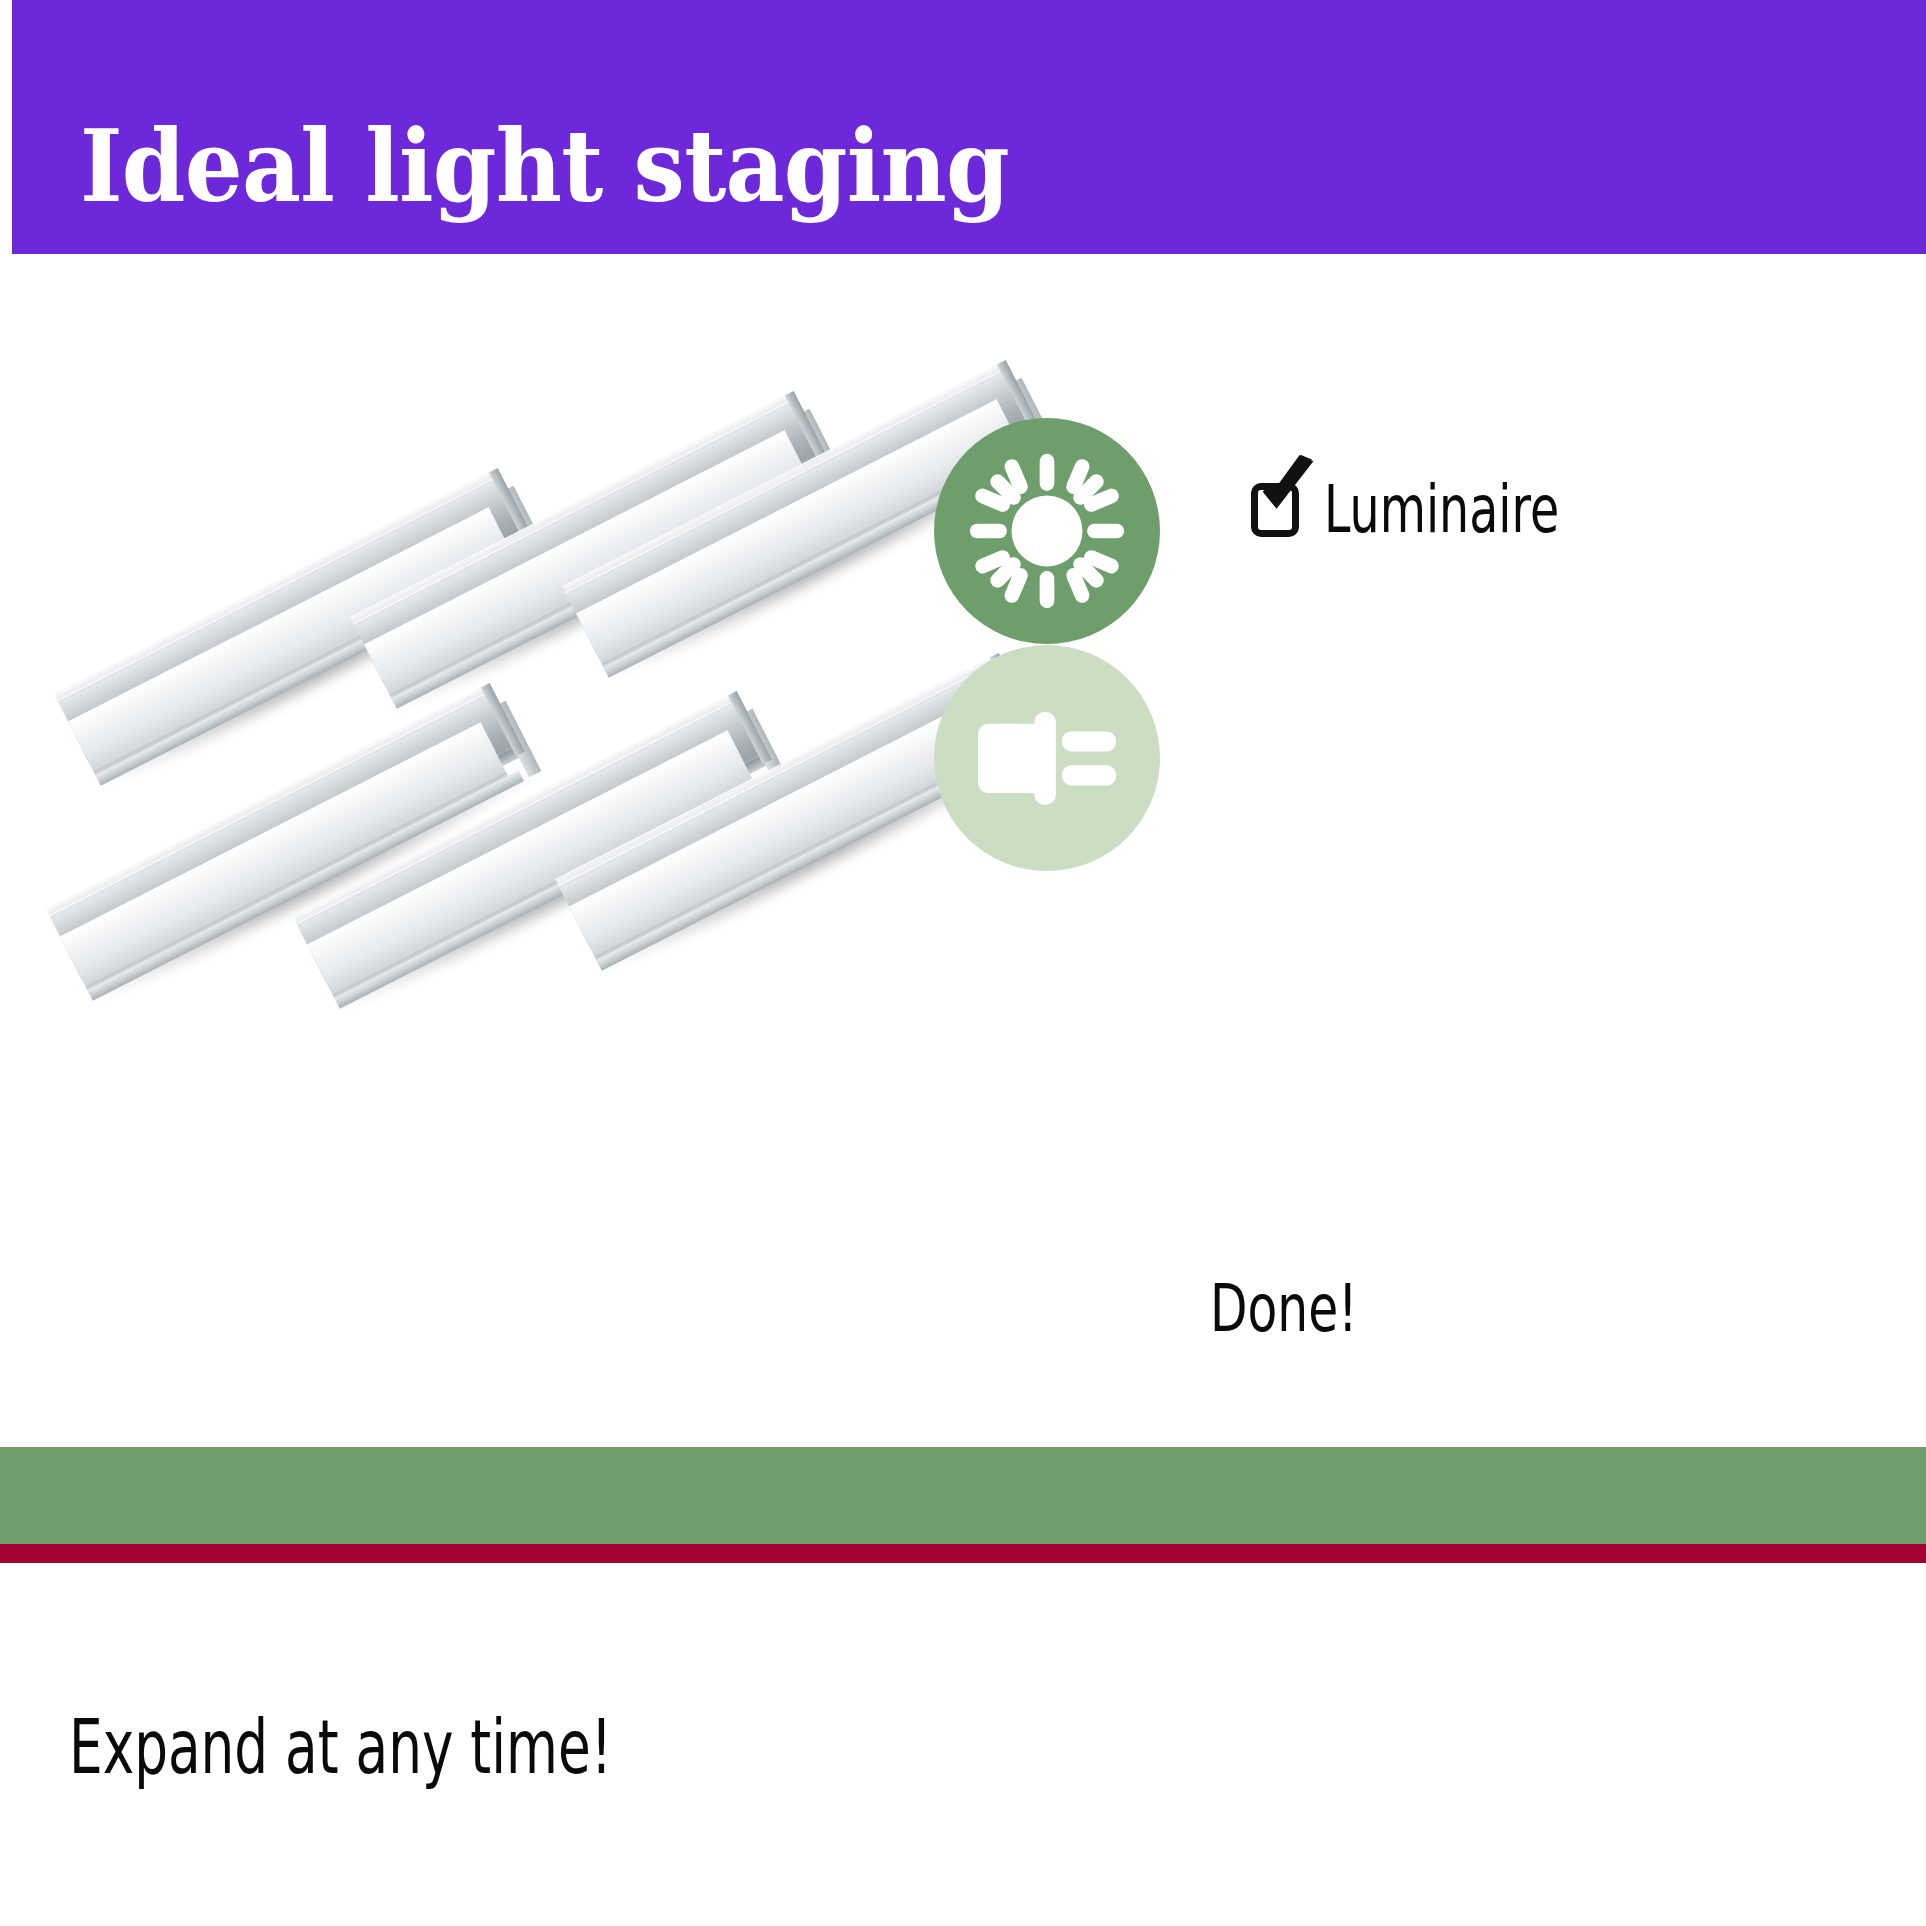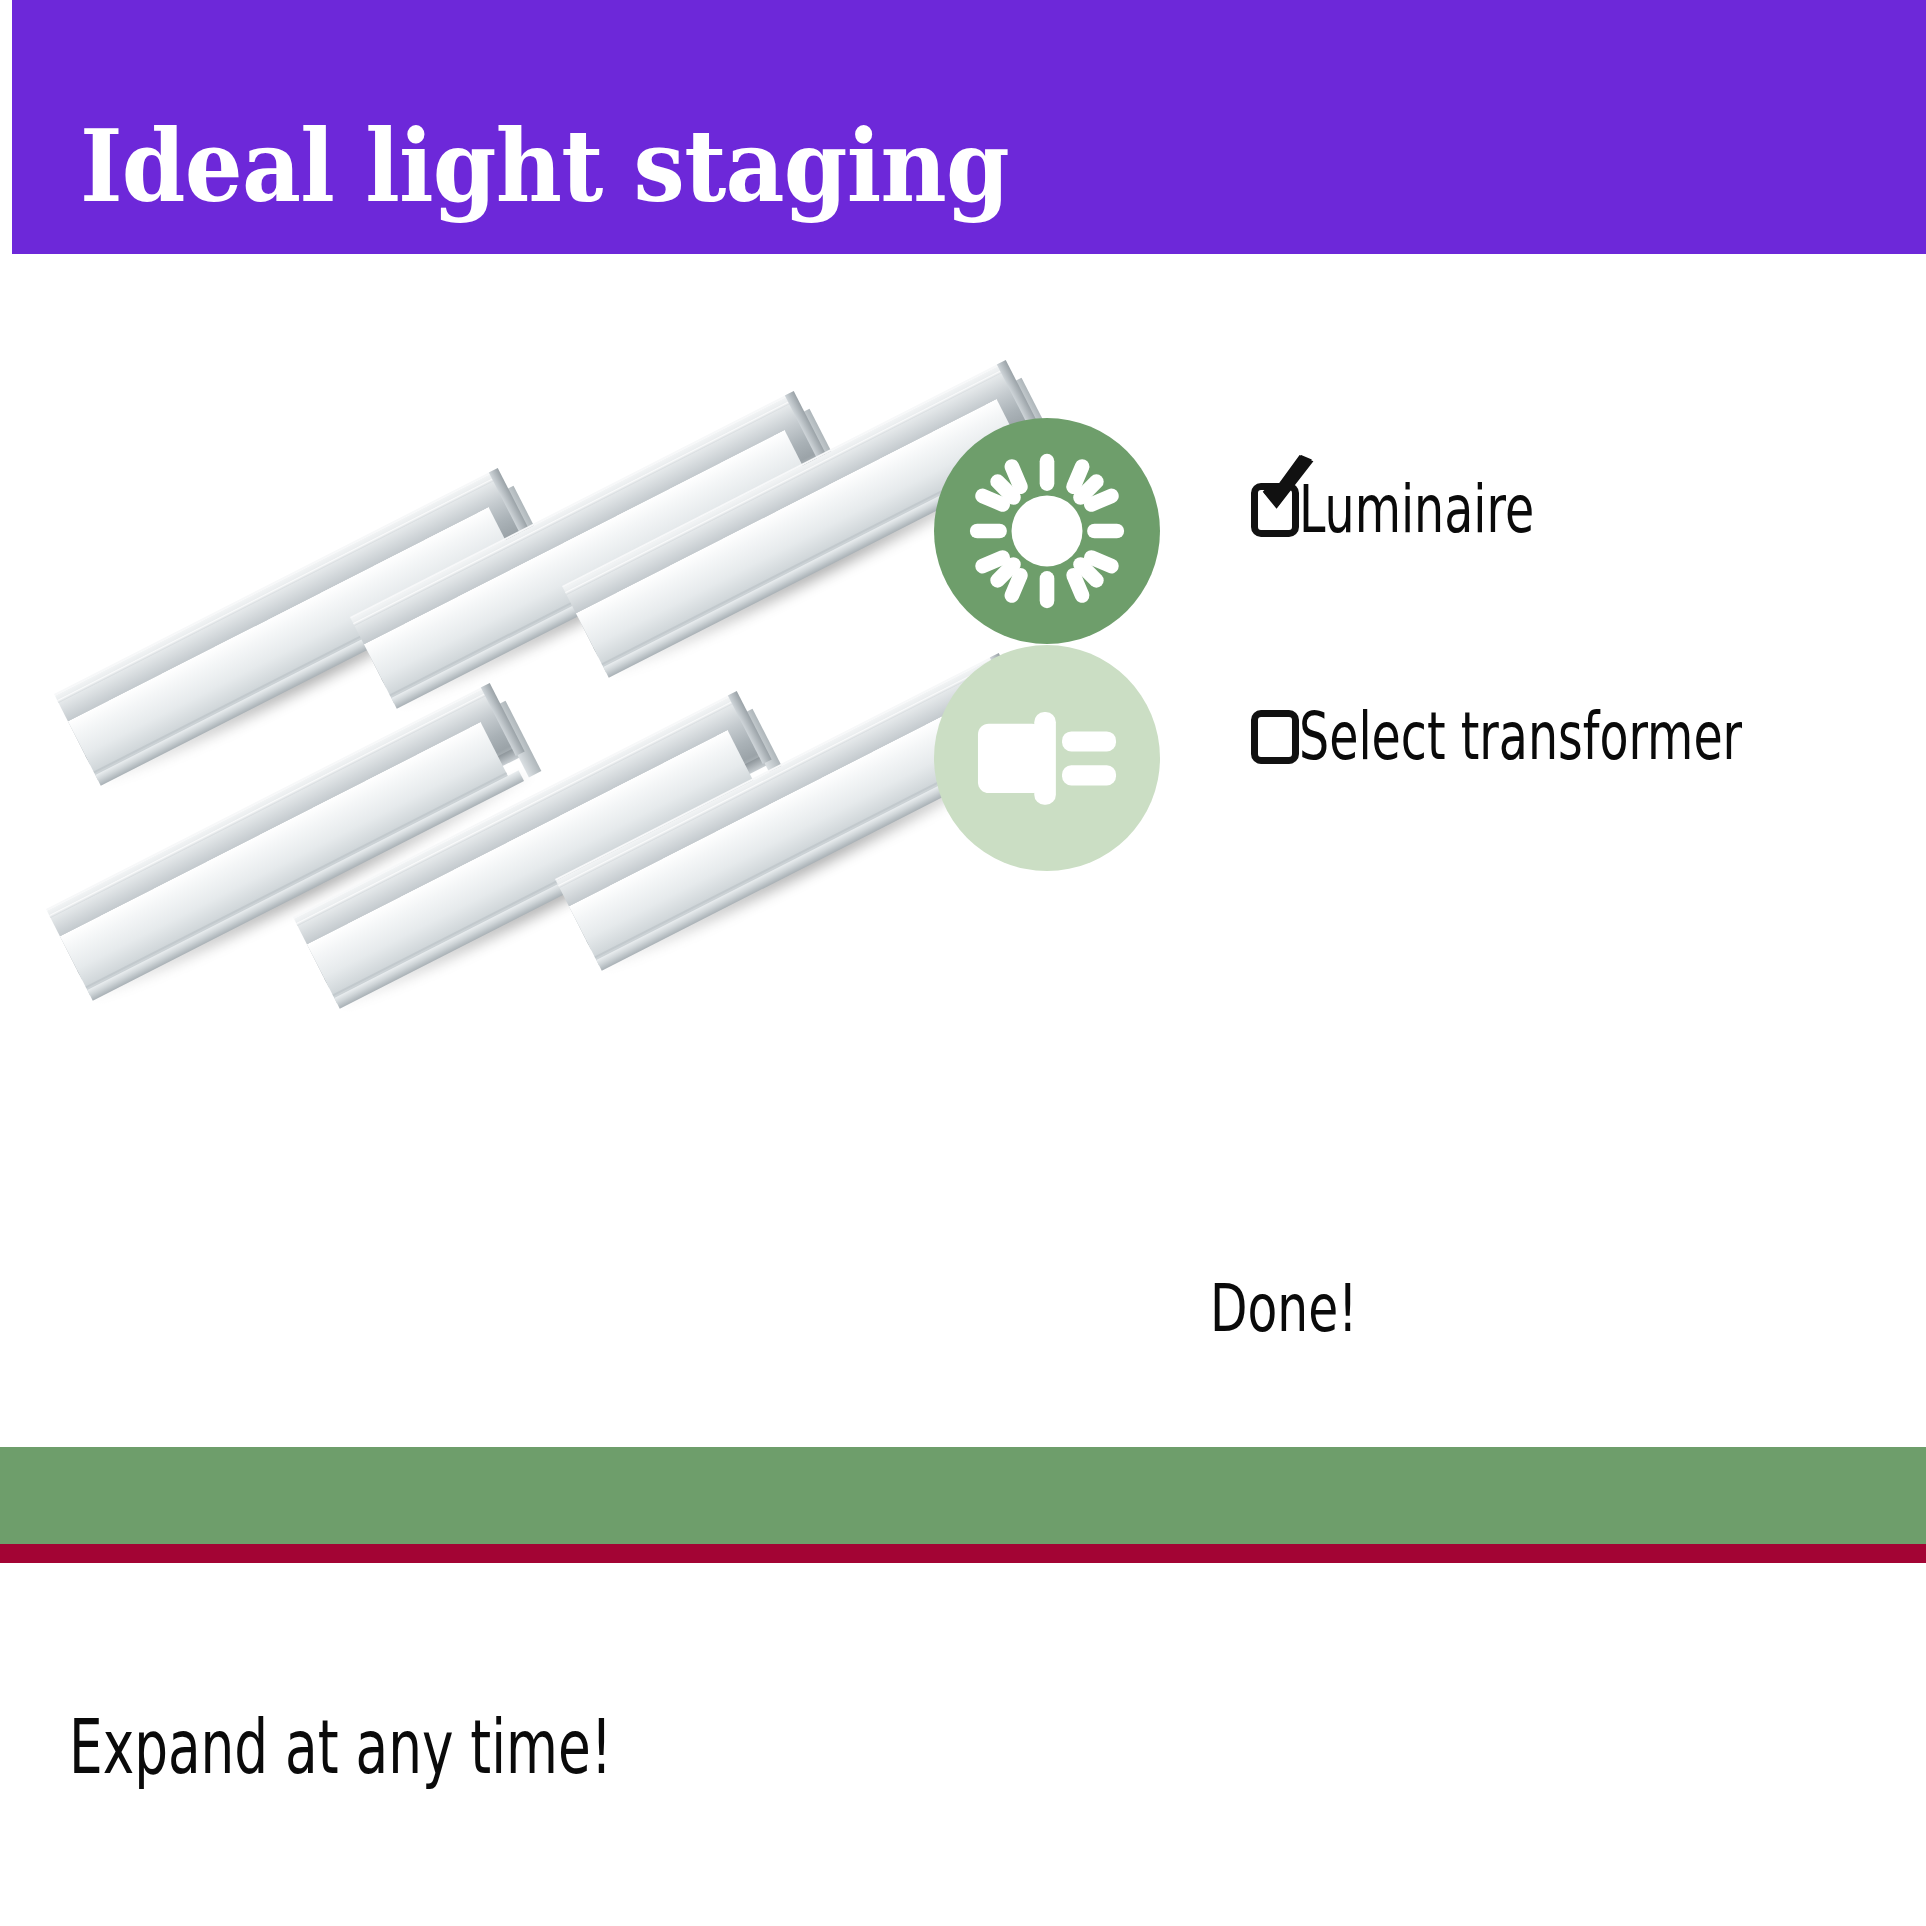--- a/index.html
+++ b/index.html
@@ -155,20 +155,21 @@
     position: absolute;
     left: 0; top: 0;
     width: 226px; height: 226px;
   }
   .row-label-wrap {
     position: absolute;
     left: 284px;
     top: 59px;
     display: flex;
     align-items: center;
+    gap: 25px;
     white-space: nowrap;
     padding-left: 33px;
   }
   .checkbox {
     position: relative;
     width: 48px;
     height: 54px;
     box-sizing: border-box;
     border: 7px solid #111111;
     border-radius: 10px;
@@ -345,24 +346,20 @@
 
     <div class="check-row">
       <div class="icon-circle inactive">
         <svg class="icon-svg" viewBox="0 0 293 293">
           <rect x="57" y="102" width="84" height="90" rx="14" fill="#ffffff"></rect>
           <rect x="130" y="87" width="28" height="120" rx="13" fill="#ffffff"></rect>
           <rect x="166" y="112" width="70" height="26" rx="12" fill="#ffffff"></rect>
           <rect x="166" y="156" width="70" height="26" rx="12" fill="#ffffff"></rect>
         </svg>
       </div>
-      <div class="row-label-wrap">
-        <div class="checkbox"></div>
-        <span class="row-label">Select transformer</span>
-      </div>
     </div>
   </div>
 
   <div class="done-text">Done!</div>
 
   <div class="footer-green"></div>
   <div class="footer-red"></div>
   <div class="footer-text">Expand at any time!</div>
 
 </div>

